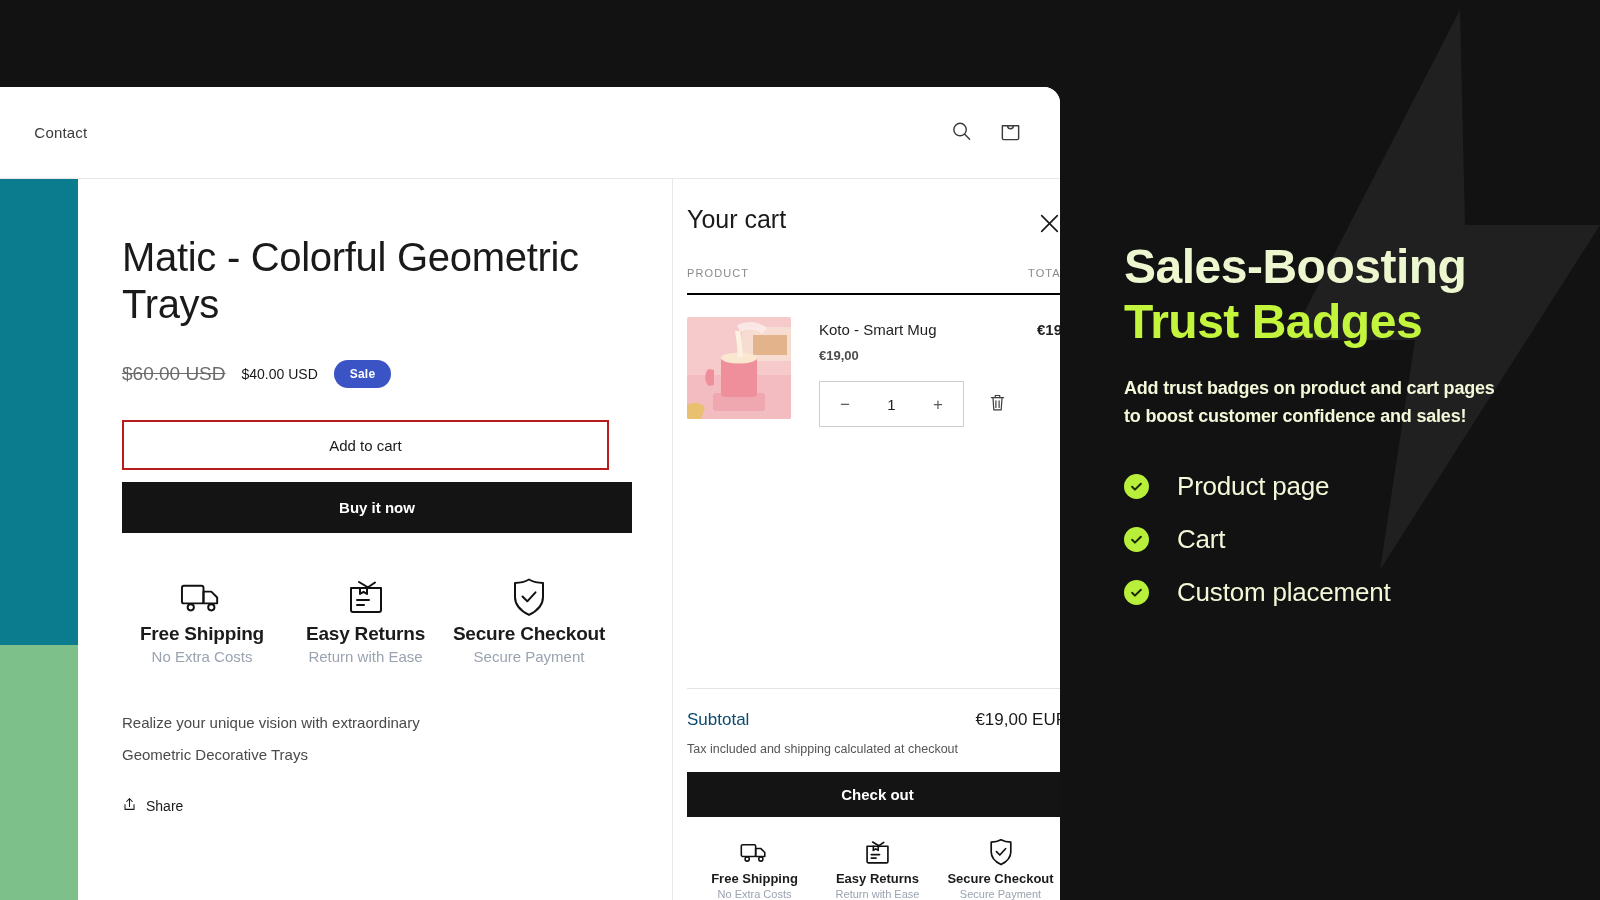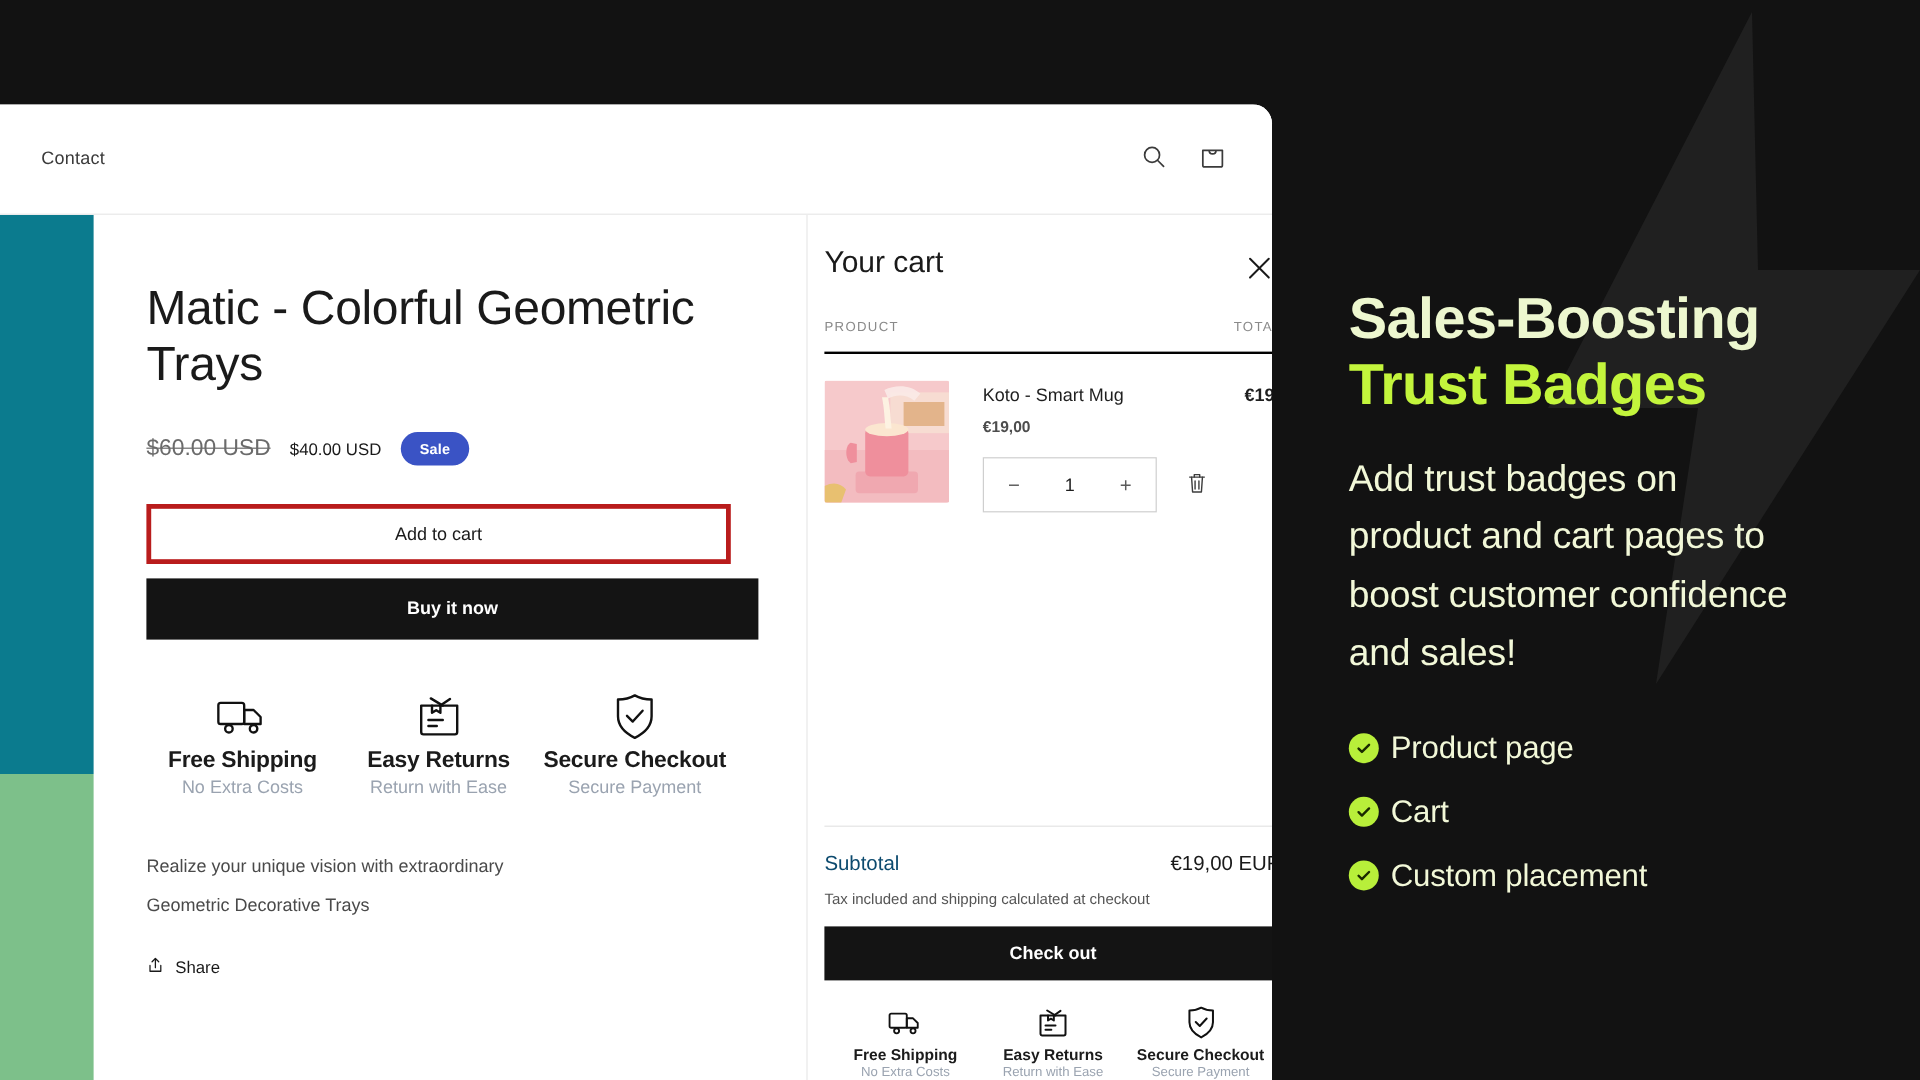--- a/index.html
+++ b/index.html
@@ -22,27 +22,27 @@
   #promo-content {
     position:absolute; left:1124px; top:240px; width:460px;
   }
   #promo-h1 {
     font-size:48px; font-weight:700; line-height:1.14;
     letter-spacing:-0.5px;
   }
   #promo-h1 .l1 { color:#edf7cf; display:block; }
   #promo-h1 .l2 { color:#c3f53c; display:block; }
   #promo-body {
-    margin-top:26px; font-size:31px; line-height:1.55;
-    color:#f2f8d8; font-weight:400; letter-spacing:-0.2px;
+    margin-top:26px; font-size:18px; line-height:1.55;
+    color:#f2f8d8; font-weight:700; letter-spacing:-0.2px;
     max-width:380px;
   }
   #promo-list { margin-top:40px; list-style:none; }
   #promo-list li {
-    display:flex; align-items:center; gap:10px;
+    display:flex; align-items:center; gap:28px;
     margin-bottom:22px;
     font-size:26px; color:#f2f8d8; letter-spacing:-0.2px;
   }
   .check-badge {
     width:25px; height:25px; border-radius:50%;
     background:#b8ef3a; flex:0 0 25px;
     display:flex; align-items:center; justify-content:center;
   }
 
   
@@ -90,21 +90,21 @@
   #price-old {
     font-size:19px; color:#6b6b6b; text-decoration:line-through;
   }
   #price-new { font-size:14px; color:#1a1a1a; }
   #sale-badge {
     background:#3a53c5; color:#fff; font-size:12px; font-weight:600;
     padding:7px 16px; border-radius:20px; letter-spacing:.2px;
   }
   #btn-add {
     margin-top:32px; width:487px; height:50px;
-    background:#fff; border:4px solid #b91c1c; color:#1a1a1a;
+    background:#fff; border:2px solid #b91c1c; color:#1a1a1a;
     font-size:15px; font-family:inherit; cursor:pointer;
     display:flex; align-items:center; justify-content:center;
   }
   #btn-buy {
     margin-top:12px; width:510px; height:51px;
     background:#141414; border:none; color:#fff;
     font-size:15px; font-weight:600; font-family:inherit; cursor:pointer;
     display:flex; align-items:center; justify-content:center;
   }
 

